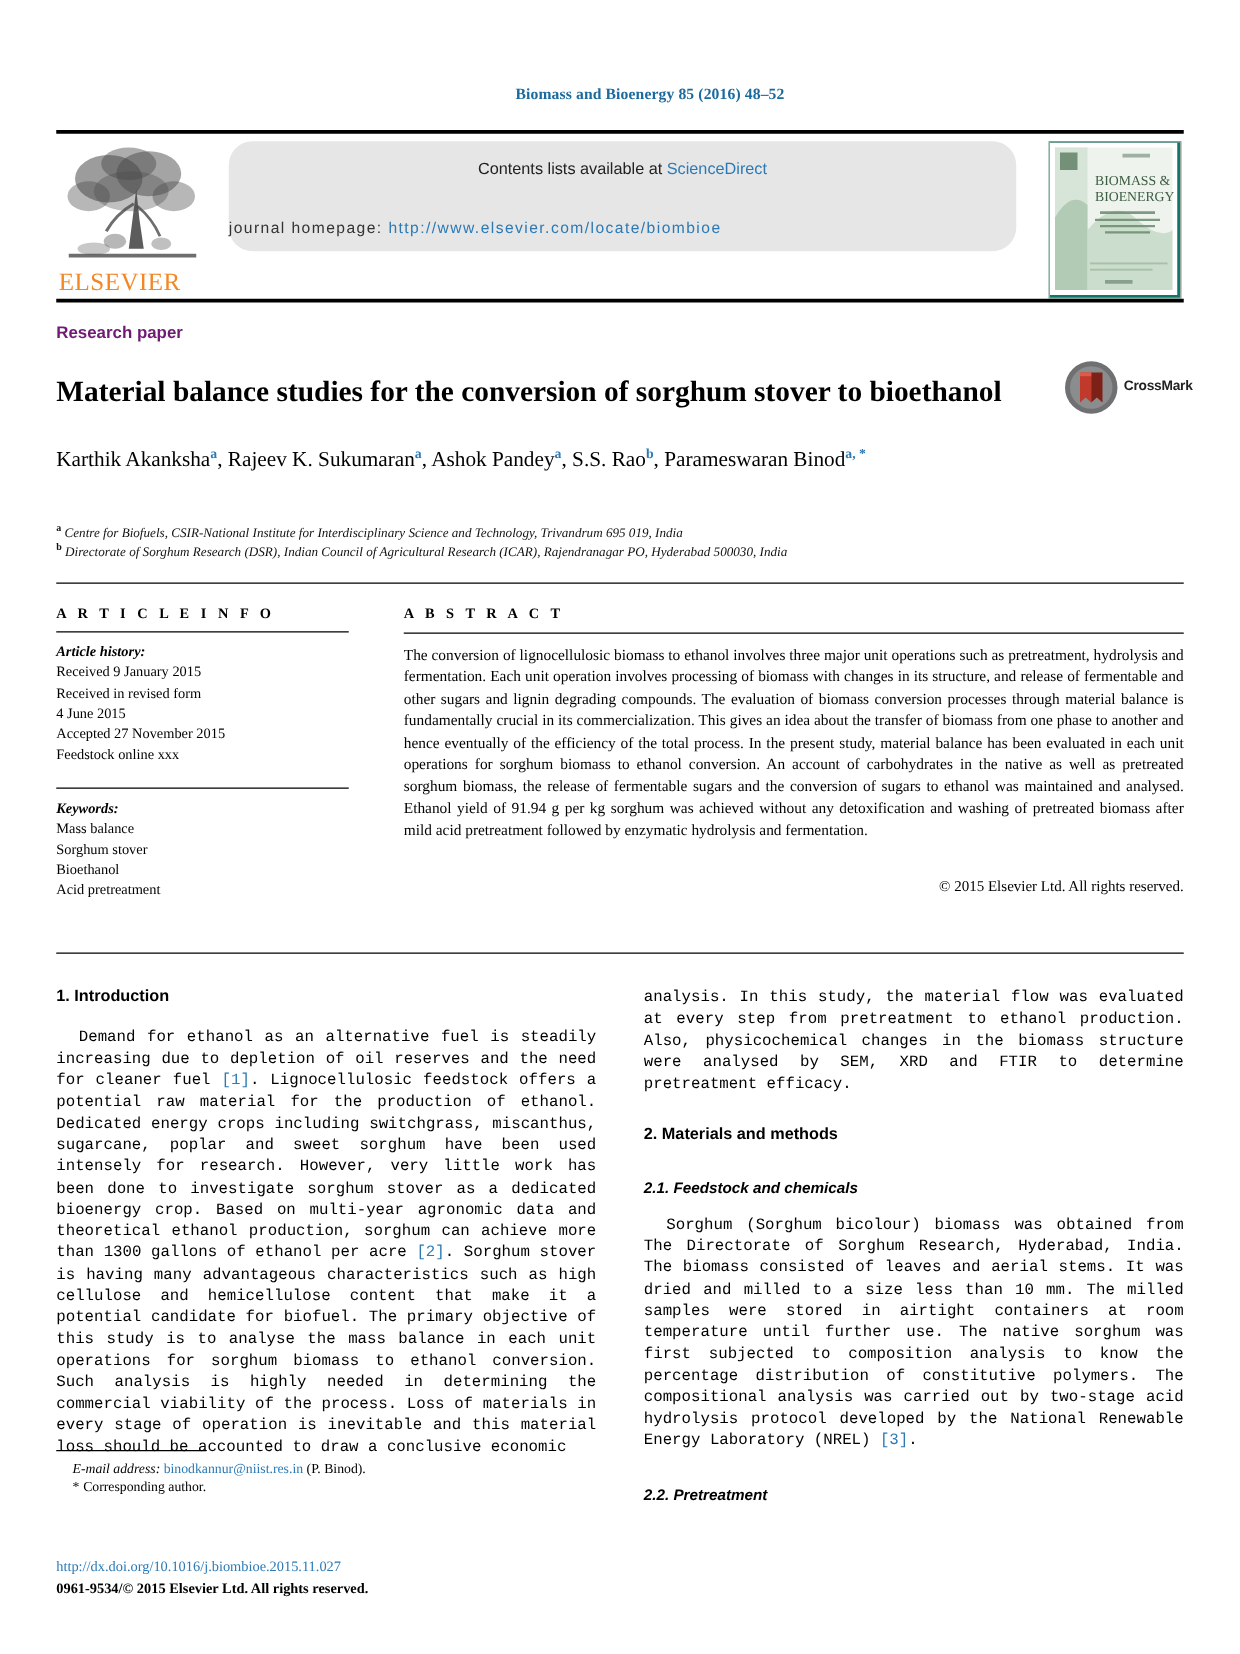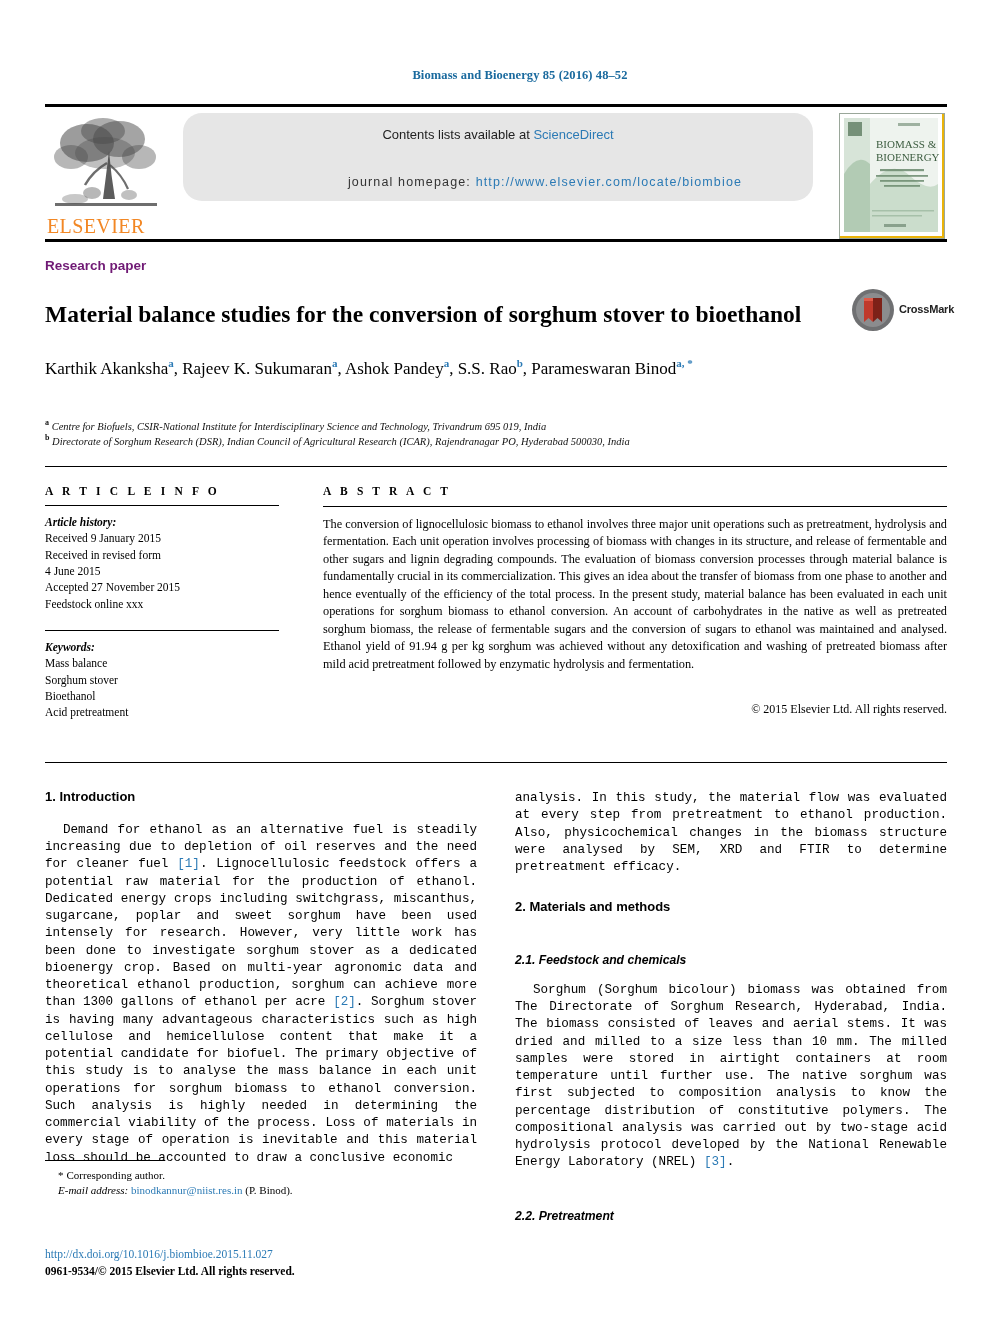--- a/index.html
+++ b/index.html
@@ -102,37 +102,36 @@
     font-family: "Liberation Serif", serif;
     font-size: 28px;
     color: #111;
     letter-spacing: 0.2px;
   }
   .banner-homepage {
     position: absolute;
     bottom: 12px;
     left: 0;
     width: 630px;
-    text-align: center;
+    text-align: left;
     font-family: "Liberation Sans", sans-serif;
     font-size: 12.5px;
     letter-spacing: 1.15px;
     color: #333;
-    margin-left: 47px;
   }
   .hp-url { color: #2b7ab5; }
 
   .cover-thumb {
     position: absolute;
     right: 2px;
     top: 6px;
     width: 104px;
     height: 124px;
     border: 1px solid #9aa79a;
-    background: #eab308;
+    background: #0f766e;
     overflow: hidden;
   }
 
   
   .art-type {
     position: absolute;
     left: 45px;
     top: 258px;
     font-family: "Liberation Sans", sans-serif;
     font-size: 13.5px;
@@ -295,21 +294,21 @@
     font-weight: bold;
     margin: 0 0 16px 0;
     text-align: left;
   }
   .h1.spaced { margin-top: 22px; }
   .h2 {
     font-family: "Liberation Sans", sans-serif;
     font-size: 12.2px;
     font-weight: bold;
     font-style: italic;
-    margin: 36px 0 13px 0;
+    margin: 26px 0 13px 0;
     text-align: left;
   }
   p.body-p {
     margin: 2px 0 0 0;
     text-indent: 18px;
     font-family: Liberation Mono, monospace;
   }
   p.no-indent { text-indent: 0; }
   .ref { color: #2b7ab5; }
 
@@ -484,27 +483,27 @@
     <p class="body-p no-indent">analysis. In this study, the material flow was evaluated at every step from pretreatment to ethanol production. Also, physicochemical changes in the biomass structure were analysed by SEM, XRD and FTIR to determine pretreatment efficacy.</p>
     <div class="h1 spaced">2. Materials and methods</div>
     <div class="h2">2.1. Feedstock and chemicals</div>
     <p class="body-p"><span>Sorghum (Sorghum bicolour) biomass was obtained from The Directorate of Sorghum Research, Hyderabad, India. The biomass consisted of leaves and aerial stems. It was dried and milled to a size less than 10 mm. The milled samples were stored in airtight containers at room temperature until further use. The native sorghum was first subjected to composition analysis to know the percentage distribution of constitutive polymers. The compositional analysis was carried out by two-stage acid hydrolysis protocol developed by the National Renewable Energy Laboratory (NREL) </span><span class="ref">[3]</span><span>.</span></p>
     <div class="h2">2.2. Pretreatment</div>
   </div>
 
   <div class="footnote">
     <div class="fn-rule"></div>
     <div class="fn-line fn-indent">
-      <span class="fn-star">*</span><span>Corresponding author.</span>
-    </div>
-    <div class="fn-line fn-indent">
       <span class="email-lab">E-mail address:</span>
       <span class="email-link">binodkannur@niist.res.in</span>
       <span>(P. Binod).</span>
     </div>
+    <div class="fn-line fn-indent">
+      <span class="fn-star">*</span><span>Corresponding author.</span>
+    </div>
   </div>
 
   <div class="doi-block">
     <div class="doi-link">http://dx.doi.org/10.1016/j.biombioe.2015.11.027</div>
     <div class="issn-line">0961-9534/© 2015 Elsevier Ltd. All rights reserved.</div>
   </div>
 
 </div>
 
 </body></html>

